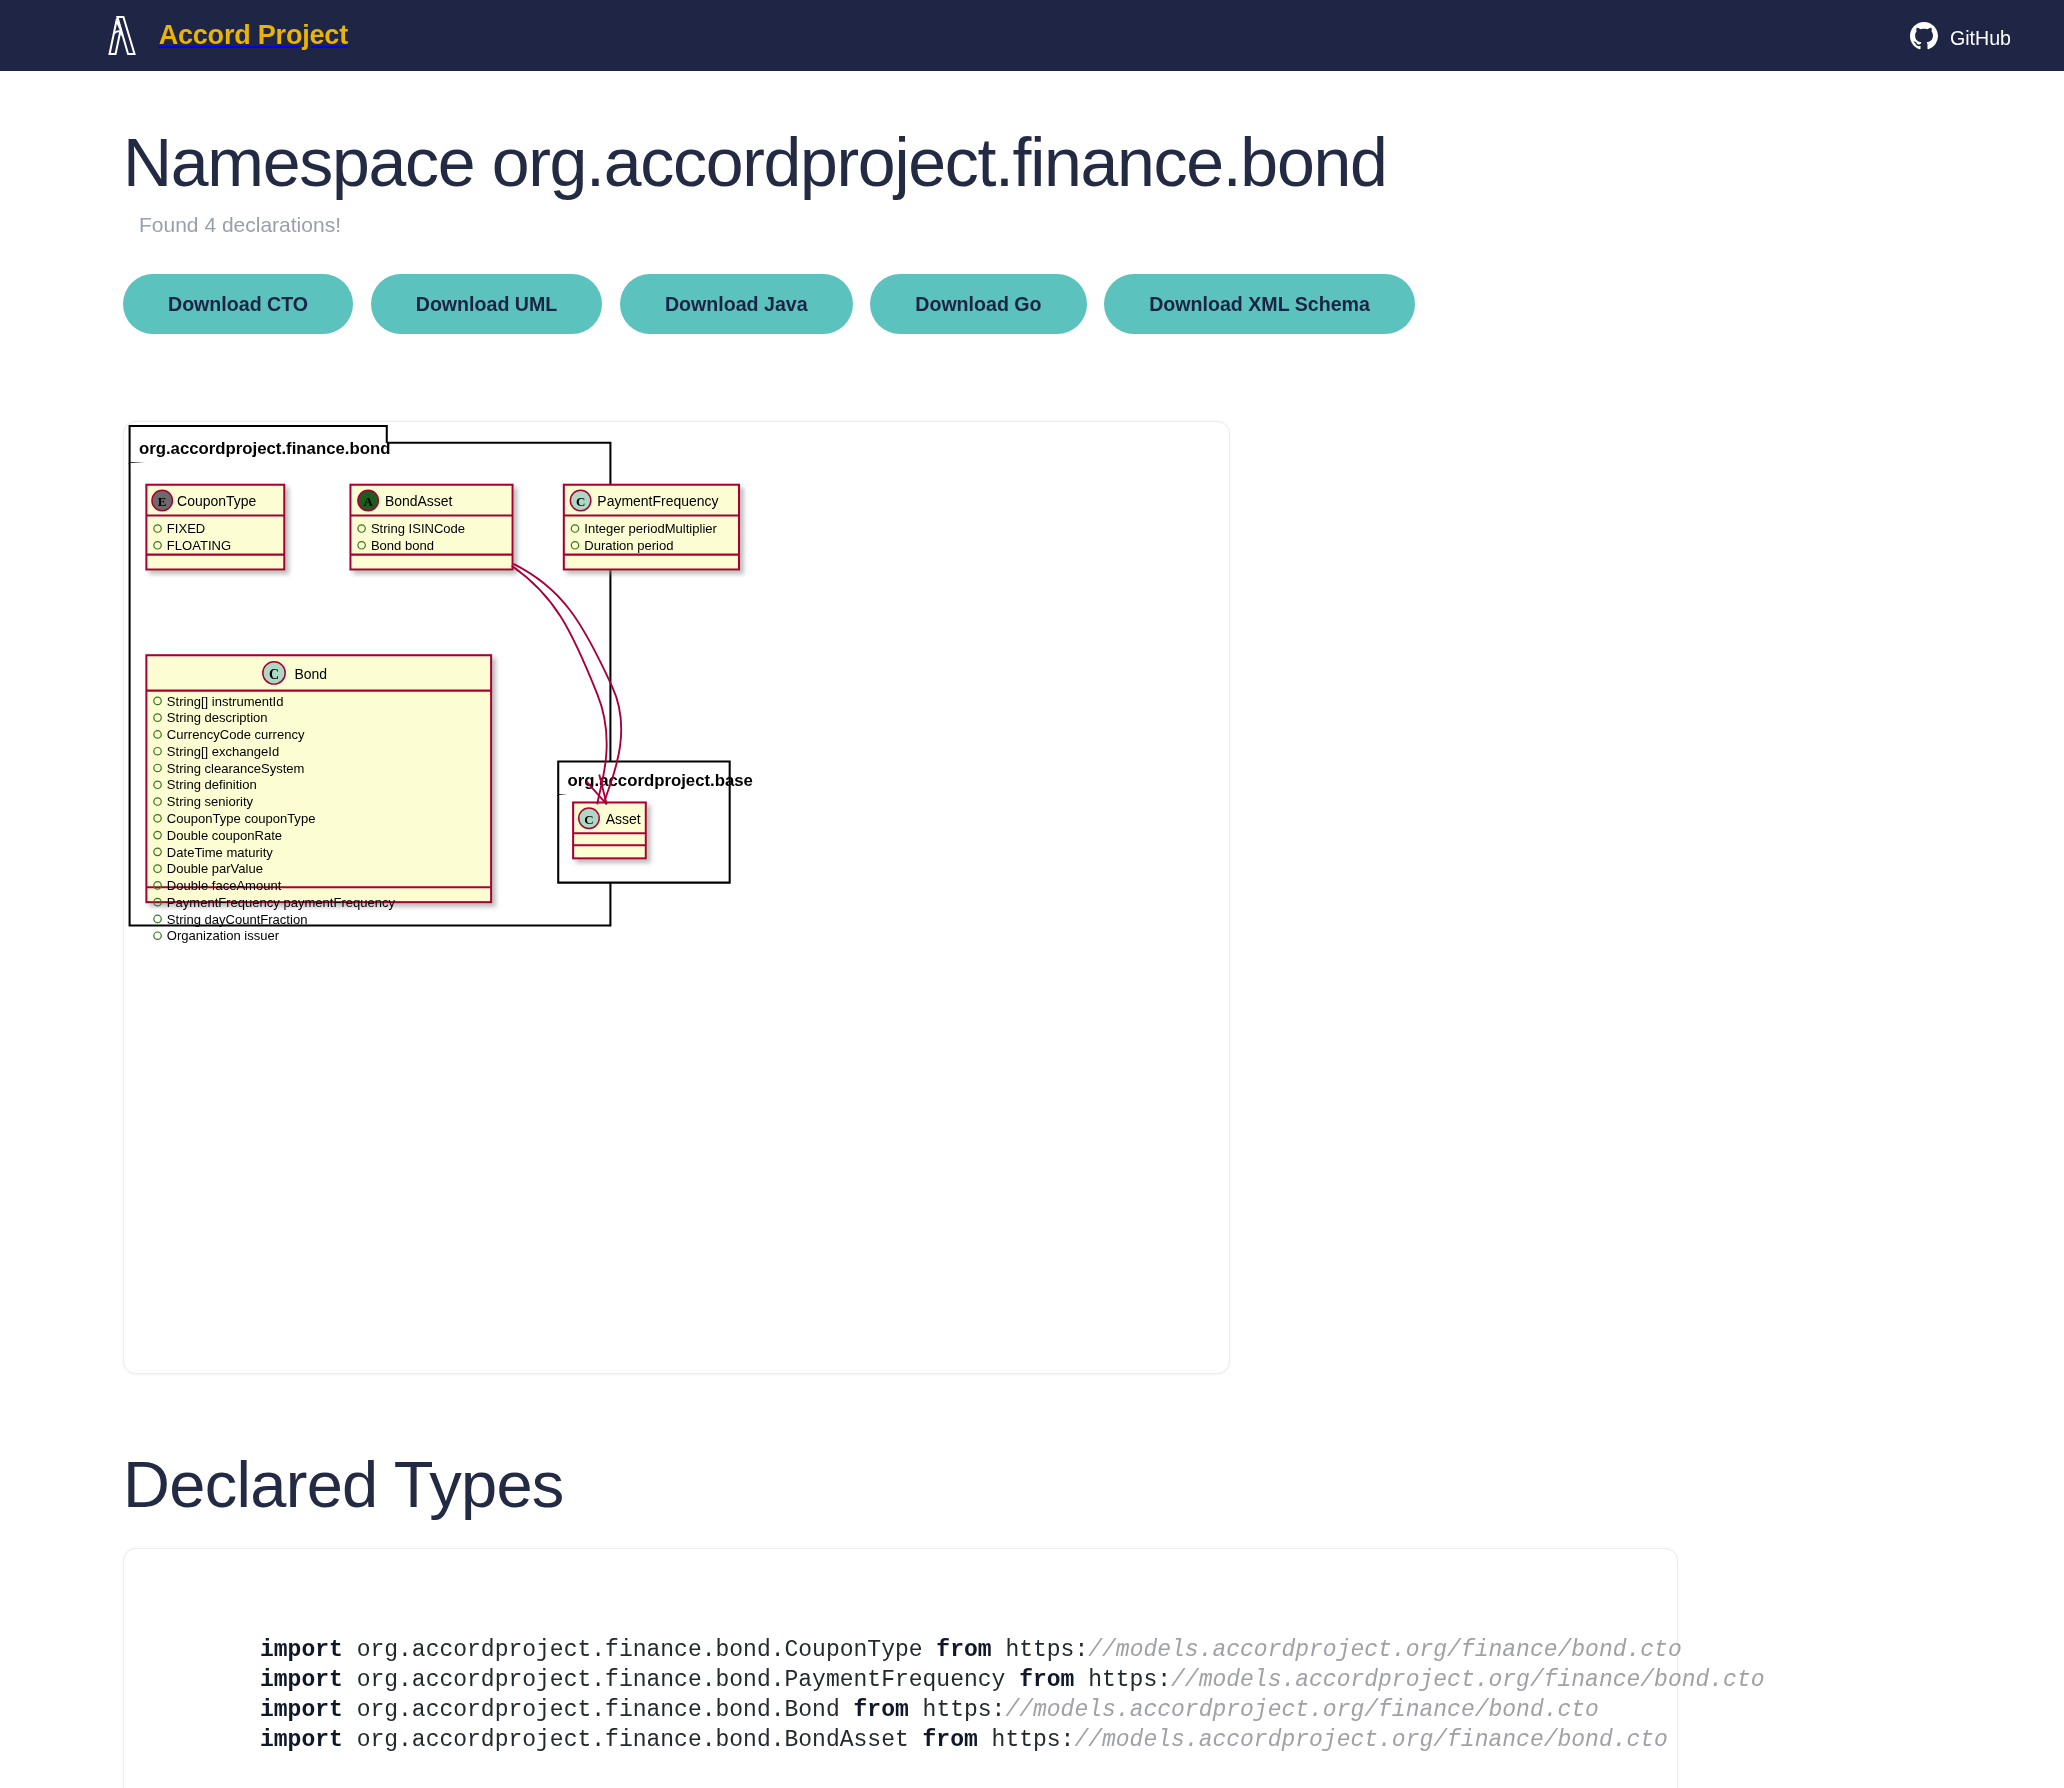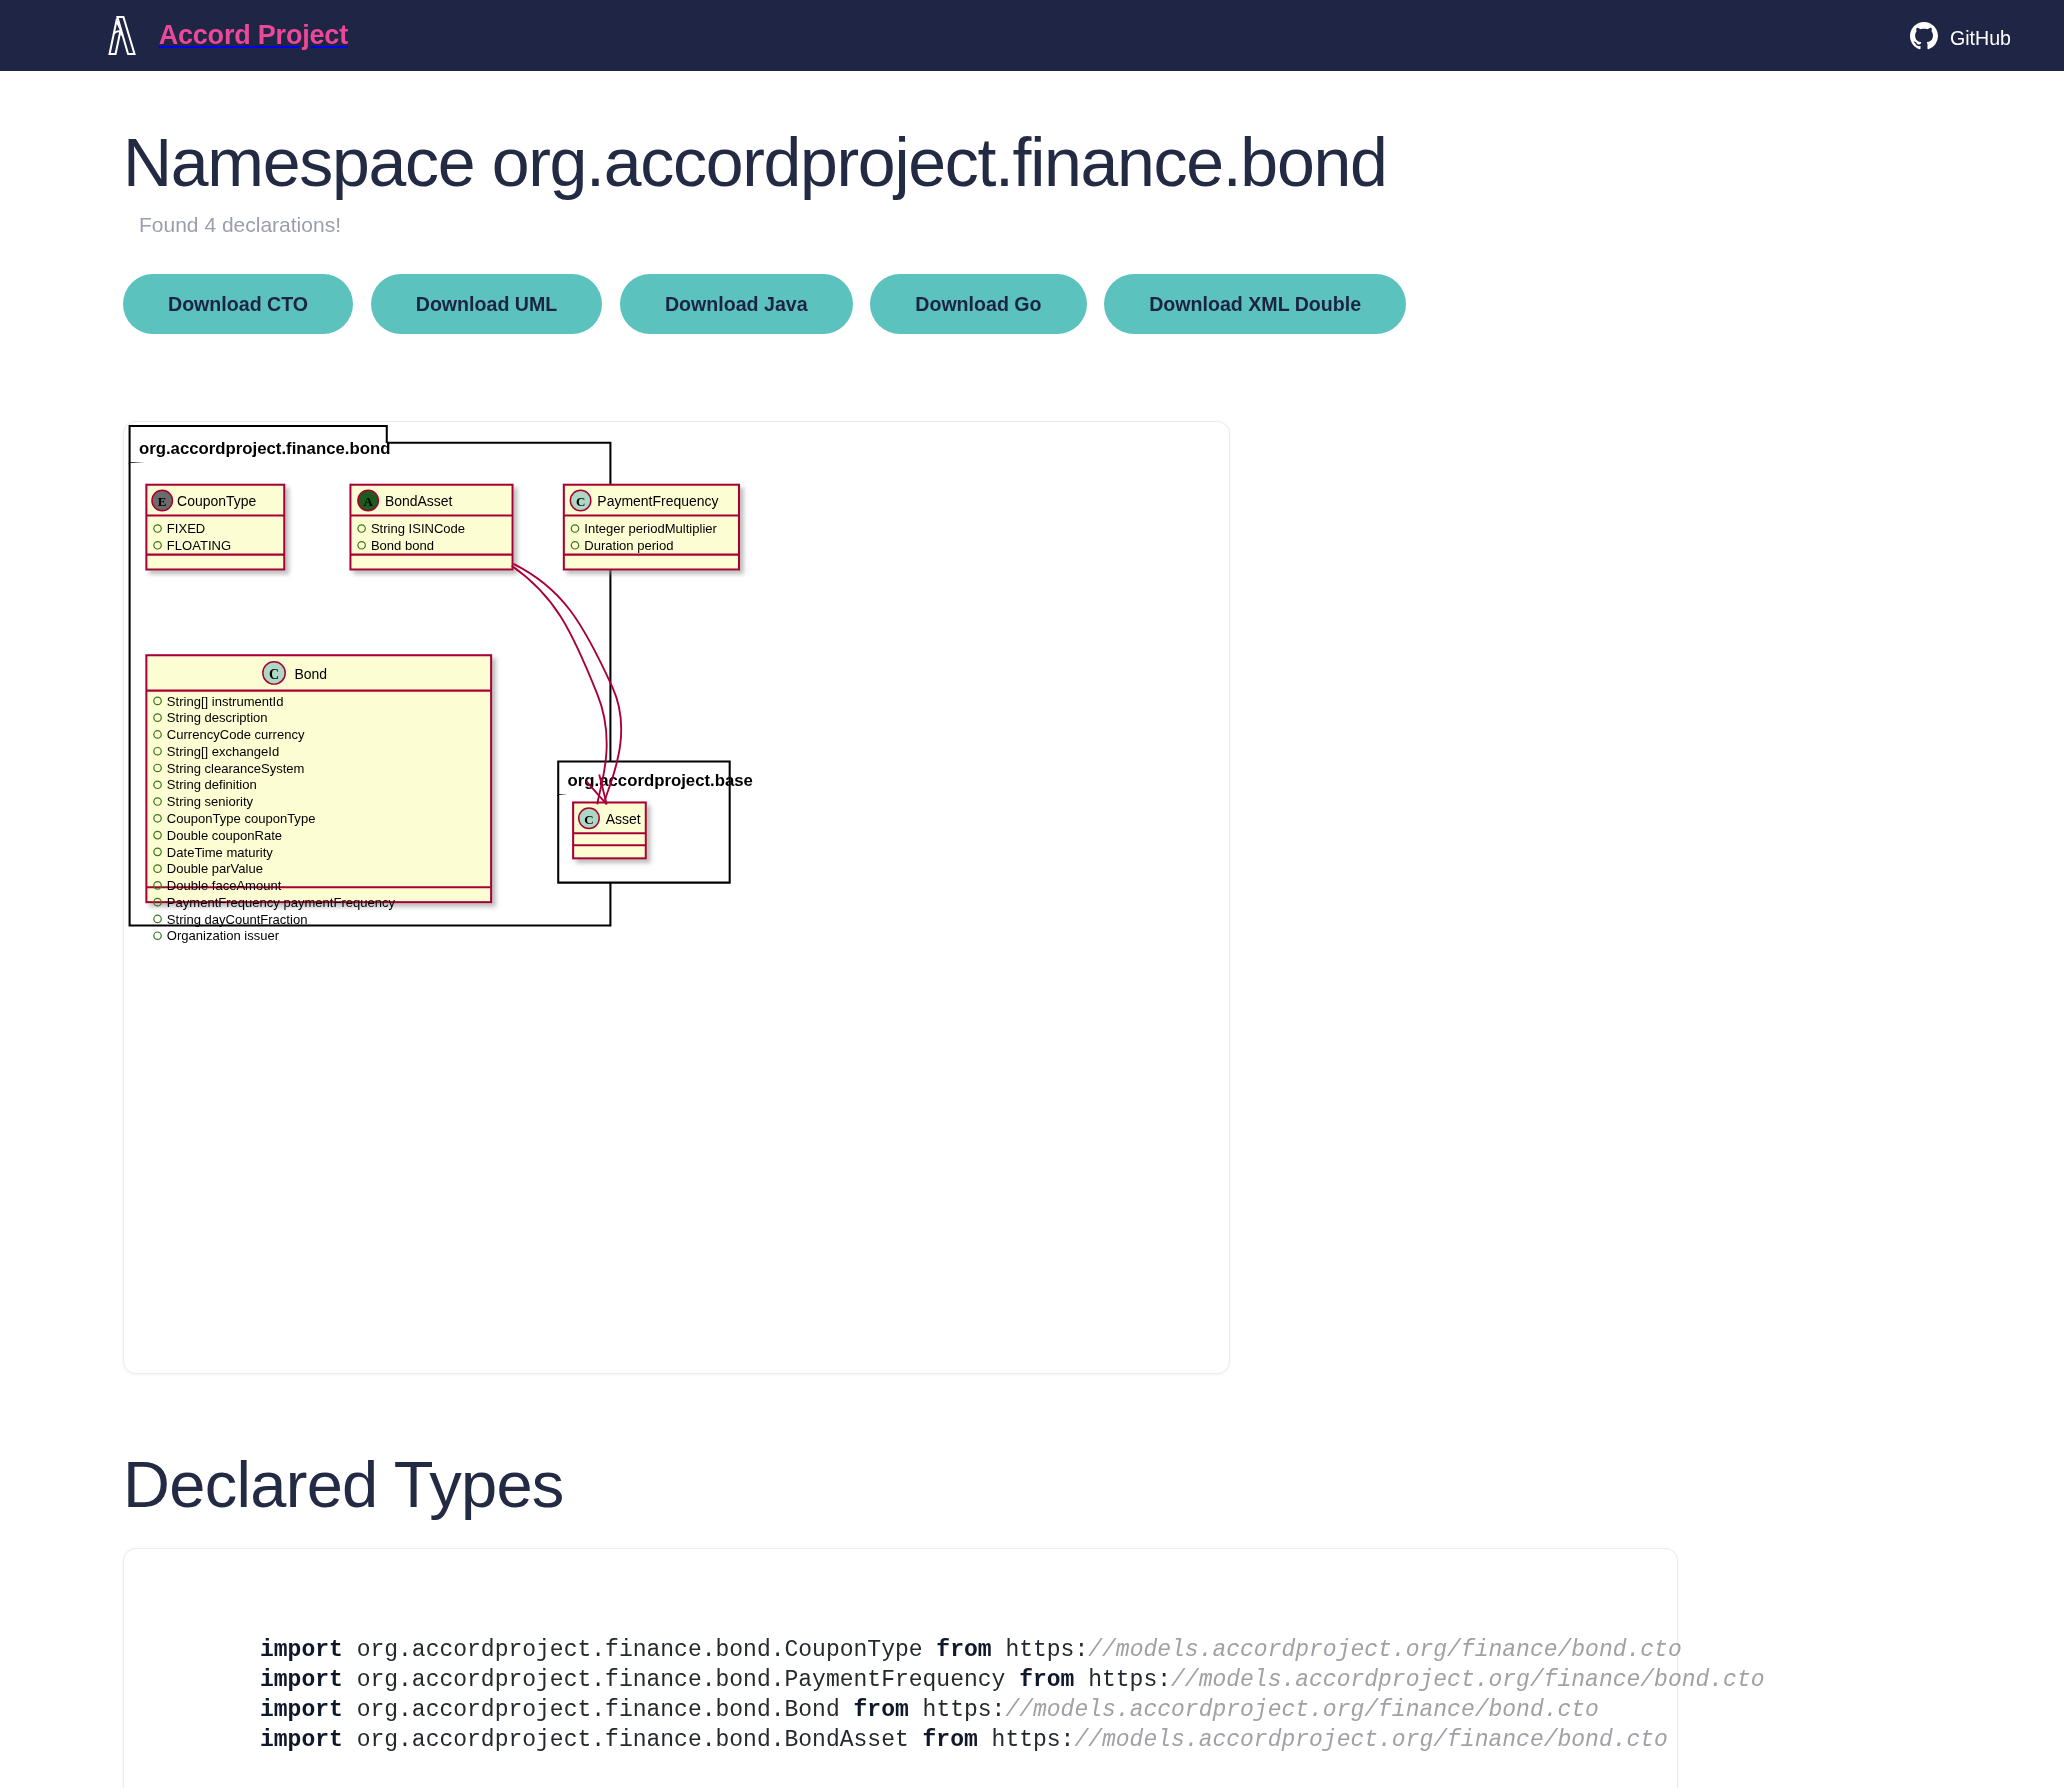--- a/index.html
+++ b/index.html
@@ -21,21 +21,21 @@
     align-items: center;
     padding: 0 54px 0 104px;
     color: #ffffff;
   }
   .brand { display: flex; align-items: center; gap: 17.7px; }
   .brand-logo { width: 37px; height: 41px; display: block; }
   .brand-name {
     font-size: 27px;
     font-weight: bold;
     letter-spacing: -0.2px;
-    color: #ec4899;
+    color: #eab308;
     line-height: 1;
   }
   .nav-spacer { flex: 1; }
   .nav-link {
     display: flex;
     align-items: flex-end;
     gap: 12px;
     color: #ffffff;
     font-size: 19.6px;
     text-decoration: none;
@@ -157,21 +157,21 @@
 <div class="page">
 
   <h1 class="page-title">Namespace org.accordproject.finance.bond</h1>
   <p class="subtitle">Found 4 declarations!</p>
 
   <div class="btn-row">
     <button class="dl-btn">Download CTO</button>
     <button class="dl-btn">Download UML</button>
     <button class="dl-btn">Download Java</button>
     <button class="dl-btn">Download Go</button>
-    <button class="dl-btn">Download XML Double</button>
+    <button class="dl-btn">Download XML Schema</button>
   </div>
 
   <div class="card diagram-card">
     <svg class="uml" width="1107" height="760" viewBox="0 0 1188 815" xmlns="http://www.w3.org/2000/svg">
       <defs>
         <filter id="sh" x="-20%" y="-20%" width="160%" height="160%">
           <feDropShadow dx="4" dy="4" stdDeviation="2.5" flood-color="#888888" flood-opacity="0.55"></feDropShadow>
         </filter>
       </defs>
 

